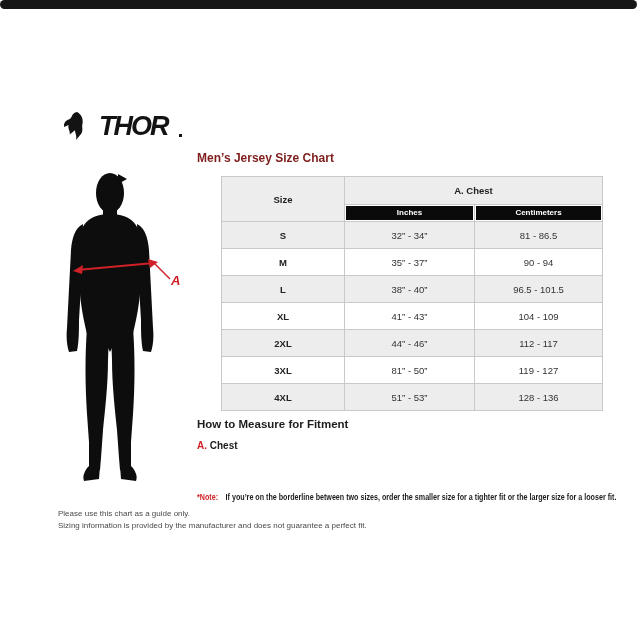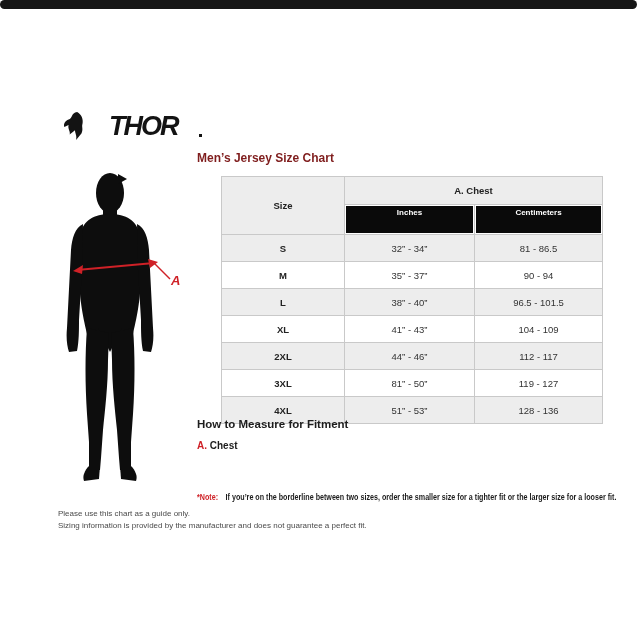--- a/index.html
+++ b/index.html
@@ -1,42 +1,42 @@
 <!DOCTYPE html>
 <html><head>
 <meta charset="utf-8">
 <style>
   html,body{margin:0;padding:0;background:#ffffff;}
   .page{position:relative;width:637px;height:637px;background:#ffffff;overflow:hidden;
         font-family:"Liberation Sans",sans-serif;color:#222;}
   .top-bar{position:absolute;top:0;left:0;width:637px;height:9px;background:#161616;border-radius:5px;}
 
   
-  .logo{position:absolute;left:62px;top:111px;display:flex;align-items:center;gap:21px;}
+  .logo{position:absolute;left:62px;top:111px;display:flex;align-items:center;gap:11px;}
   .logo svg{display:block;}
   .logo-text{font-size:27px;font-weight:900;font-style:italic;letter-spacing:-2px;color:#131313;
              line-height:1;transform:scaleY(1.05);}
   .logo-dot{width:3px;height:3px;background:#131313;margin-top:18px;}
 
   
   .figure{position:absolute;left:50px;top:170px;width:135px;height:322px;}
 
   
   .chart-title{position:absolute;left:197px;top:151px;font-size:12px;font-weight:bold;color:#7f1d1d;}
   table.size-table{position:absolute;left:197px;top:176px;width:381px;border-collapse:collapse;
                    table-layout:fixed;margin-left:24px;}
   table.size-table td,table.size-table th{border:1px solid #c9c9c9;padding:0;text-align:center;
                    vertical-align:middle;}
   .col-size{width:123px;}
   .col-in{width:130px;}
   .col-cm{width:128px;}
   .cell-size-hdr{background:#ededed;font-size:9.5px;font-weight:bold;color:#222;height:43px;}
   .cell-chest-hdr{background:#ededed;font-size:9.5px;font-weight:bold;color:#222;height:27px;}
   .cell-sub{background:#ffffff;height:15px;}
-  .sub-bar{background:#0a0a0a;color:#ffffff;font-size:8px;font-weight:bold;height:27px;
+  .sub-bar{background:#0a0a0a;color:#ffffff;font-size:8px;font-weight:bold;height:14px;
            line-height:13px;margin:1px;}
   tr.data-row td{height:26px;font-size:9.5px;color:#333;}
   tr.data-row td.size-cell{font-weight:bold;color:#222;}
   tr.data-row:nth-child(odd){background:#ededed;}
   tr.data-row:nth-child(even){background:#ffffff;}
 
   .measure-heading{position:absolute;left:197px;top:418px;font-size:11.5px;font-weight:bold;color:#1d1d1d;}
   .measure-label{position:absolute;left:197px;top:440px;font-size:10px;font-weight:bold;color:#1d1d1d;}
   .measure-label .red{color:#cf2127;}
   .measure-desc{position:absolute;left:197px;top:452px;width:268px;font-size:8.5px;line-height:1.4;color:#3a3a3a;}

